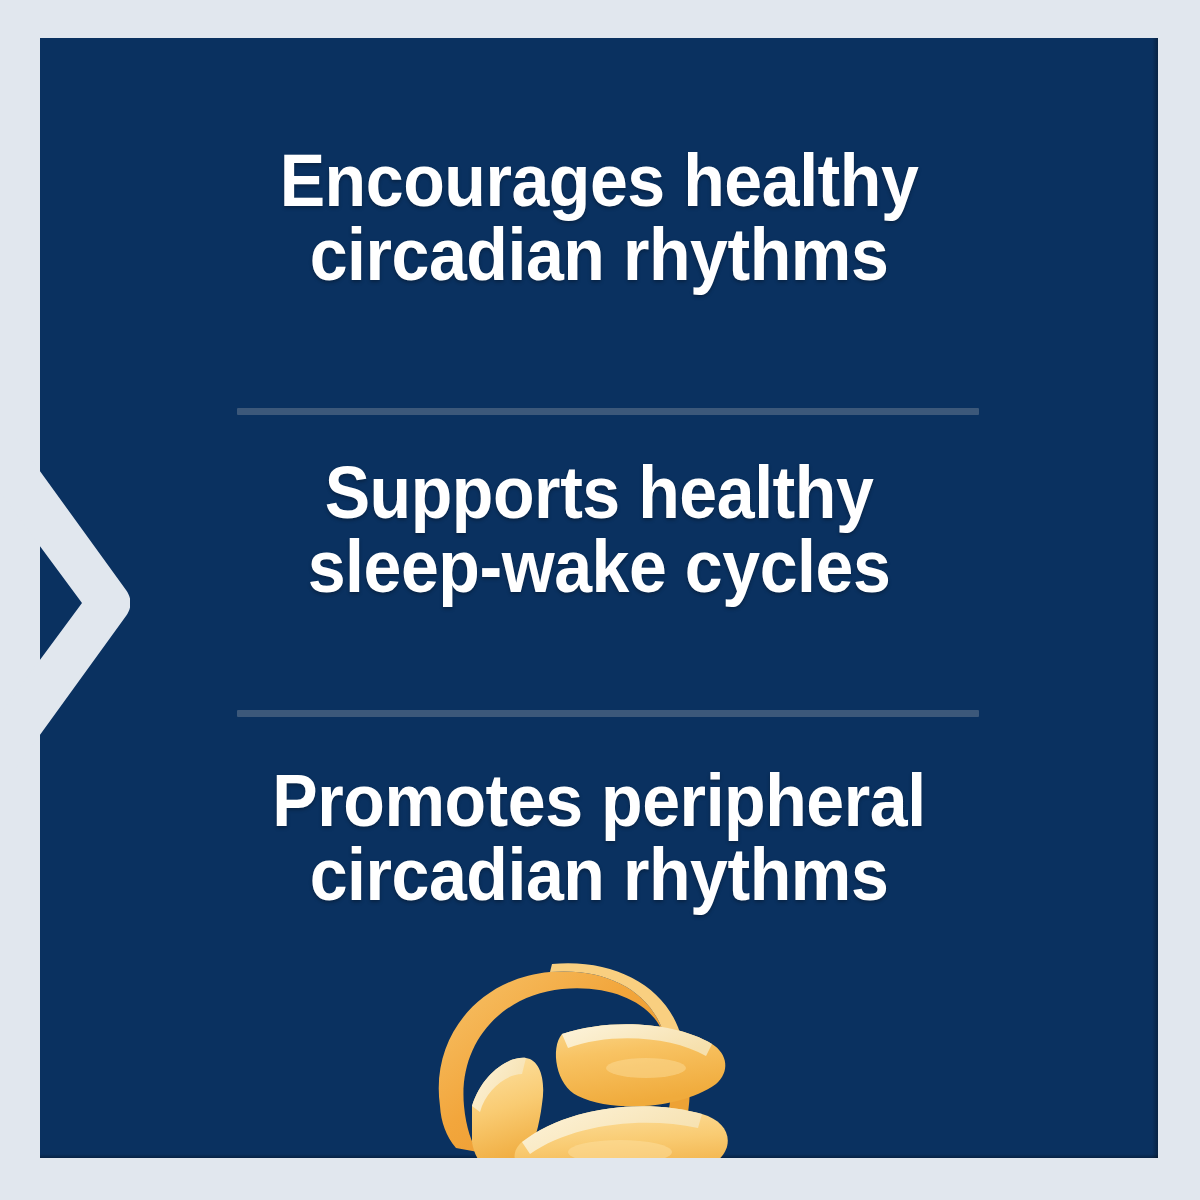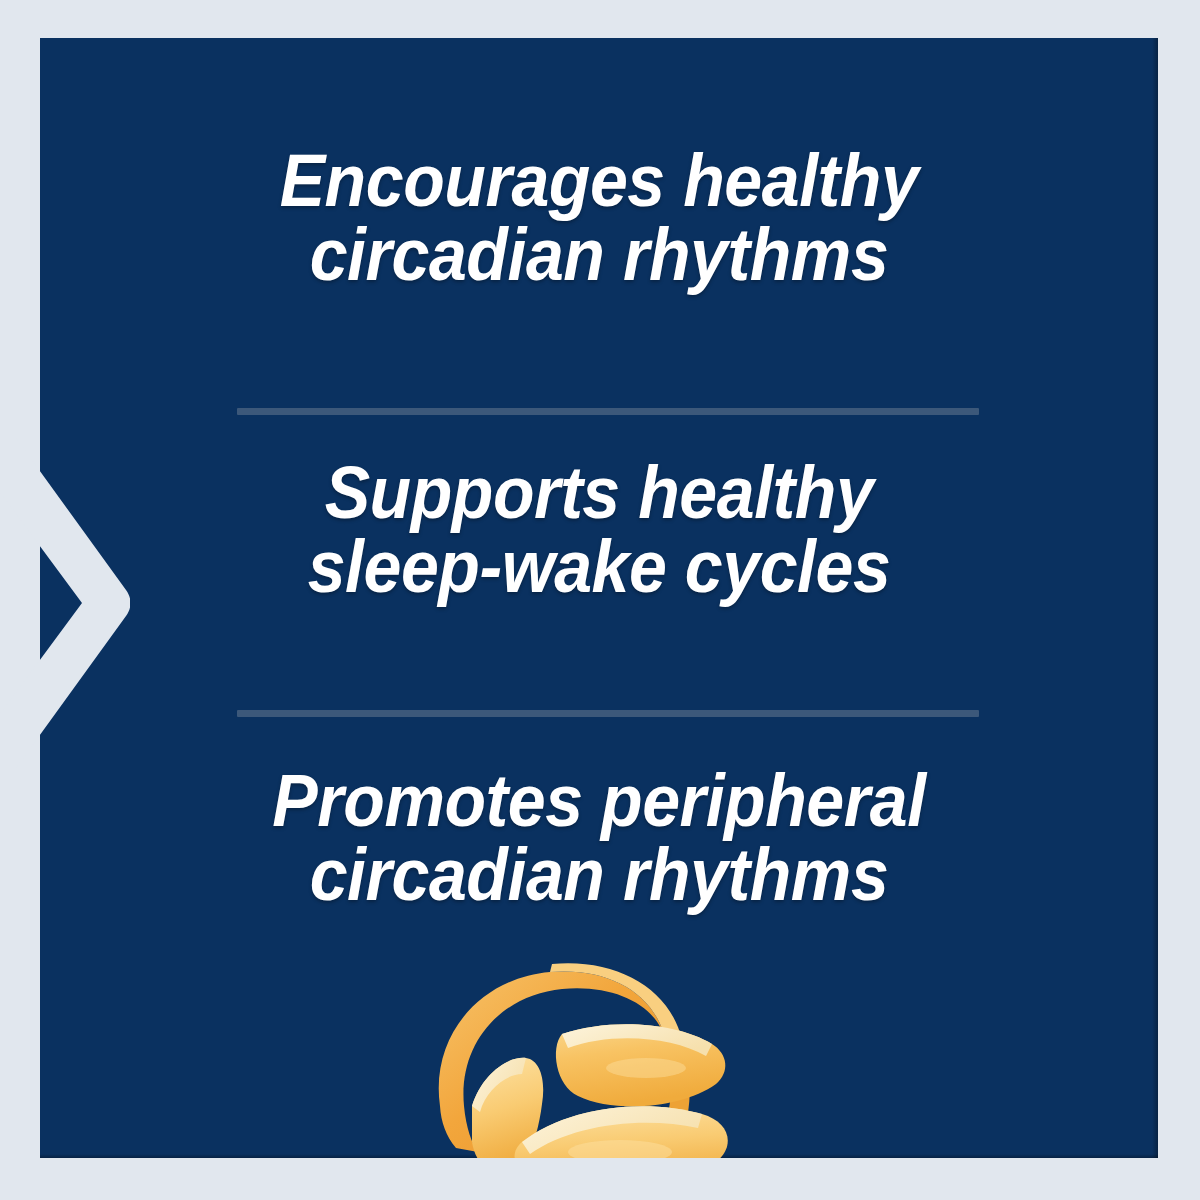--- a/index.html
+++ b/index.html
@@ -38,21 +38,20 @@
     width:130px; height:330px;
     pointer-events:none;
   }
 
   
   .benefits {
     position:absolute;
     left:40px; top:38px;
     width:1118px; height:1120px;
     pointer-events:none;
-    font-style:italic;
   }
   .benefit {
     position:absolute;
     left:0; width:1118px;
     text-align:center;
     color:#ffffff;
     font-weight:700;
     font-size:74px;
     line-height:1.00;
     letter-spacing:-0.5px;

